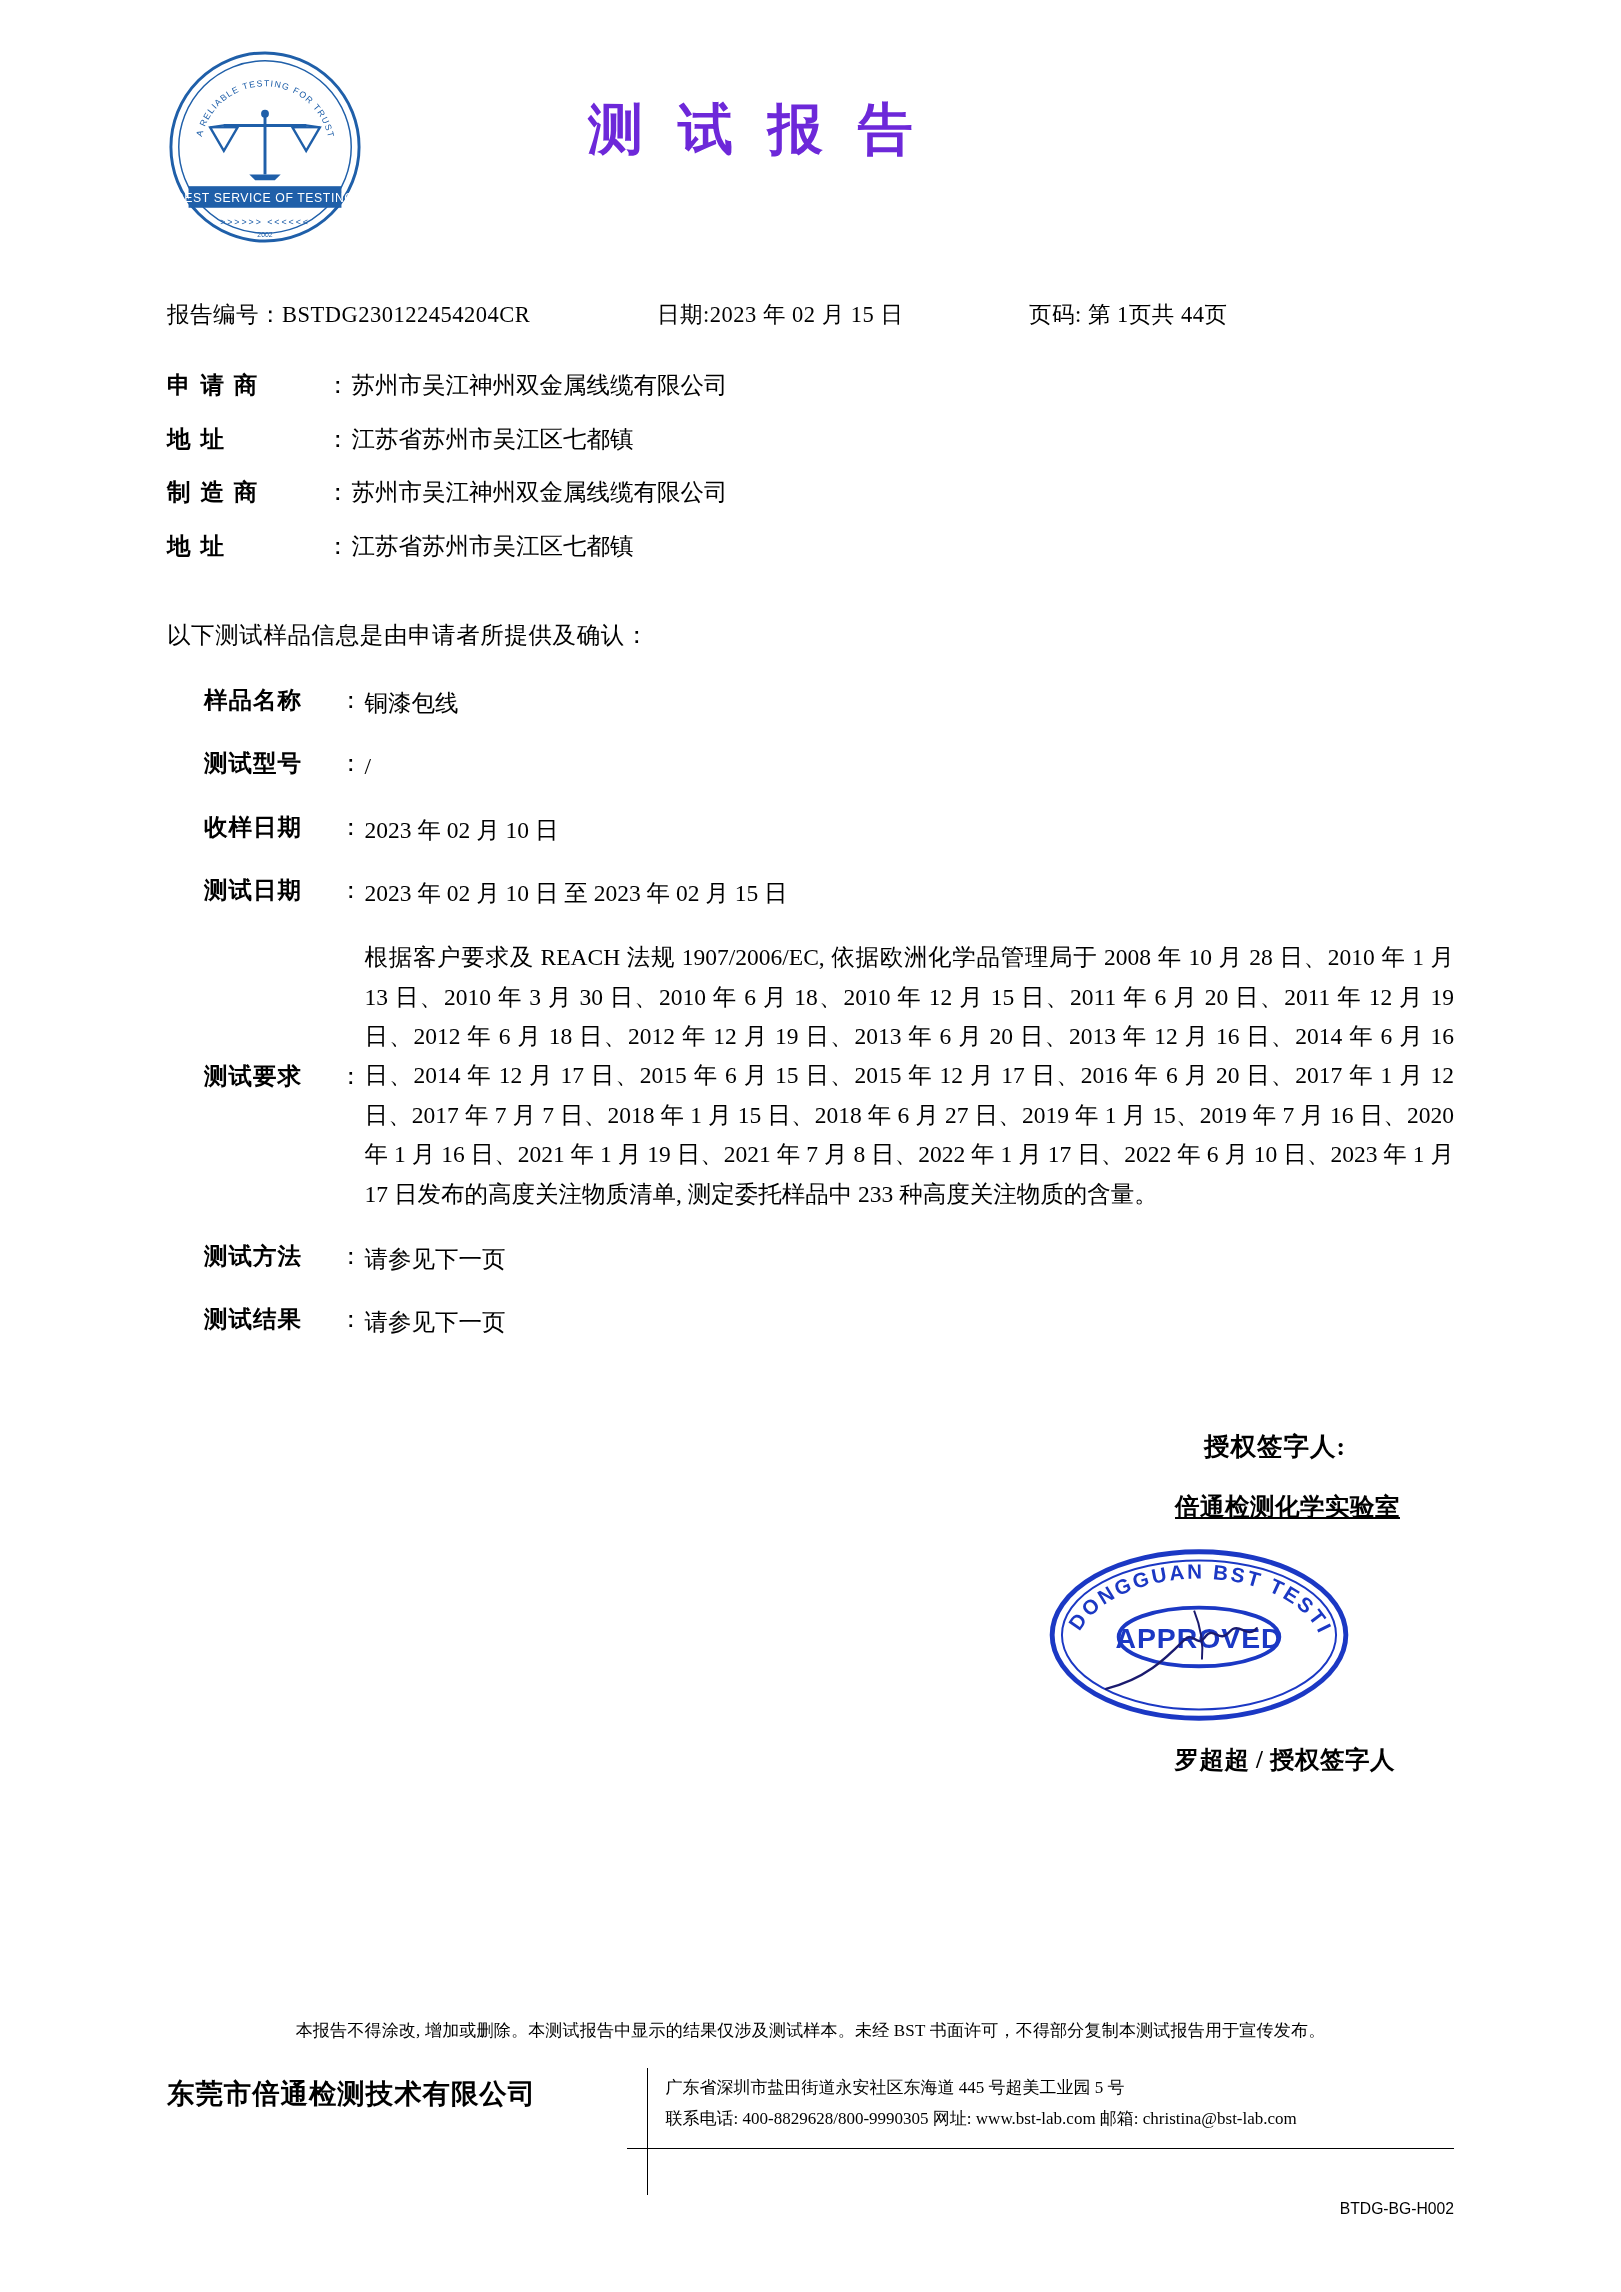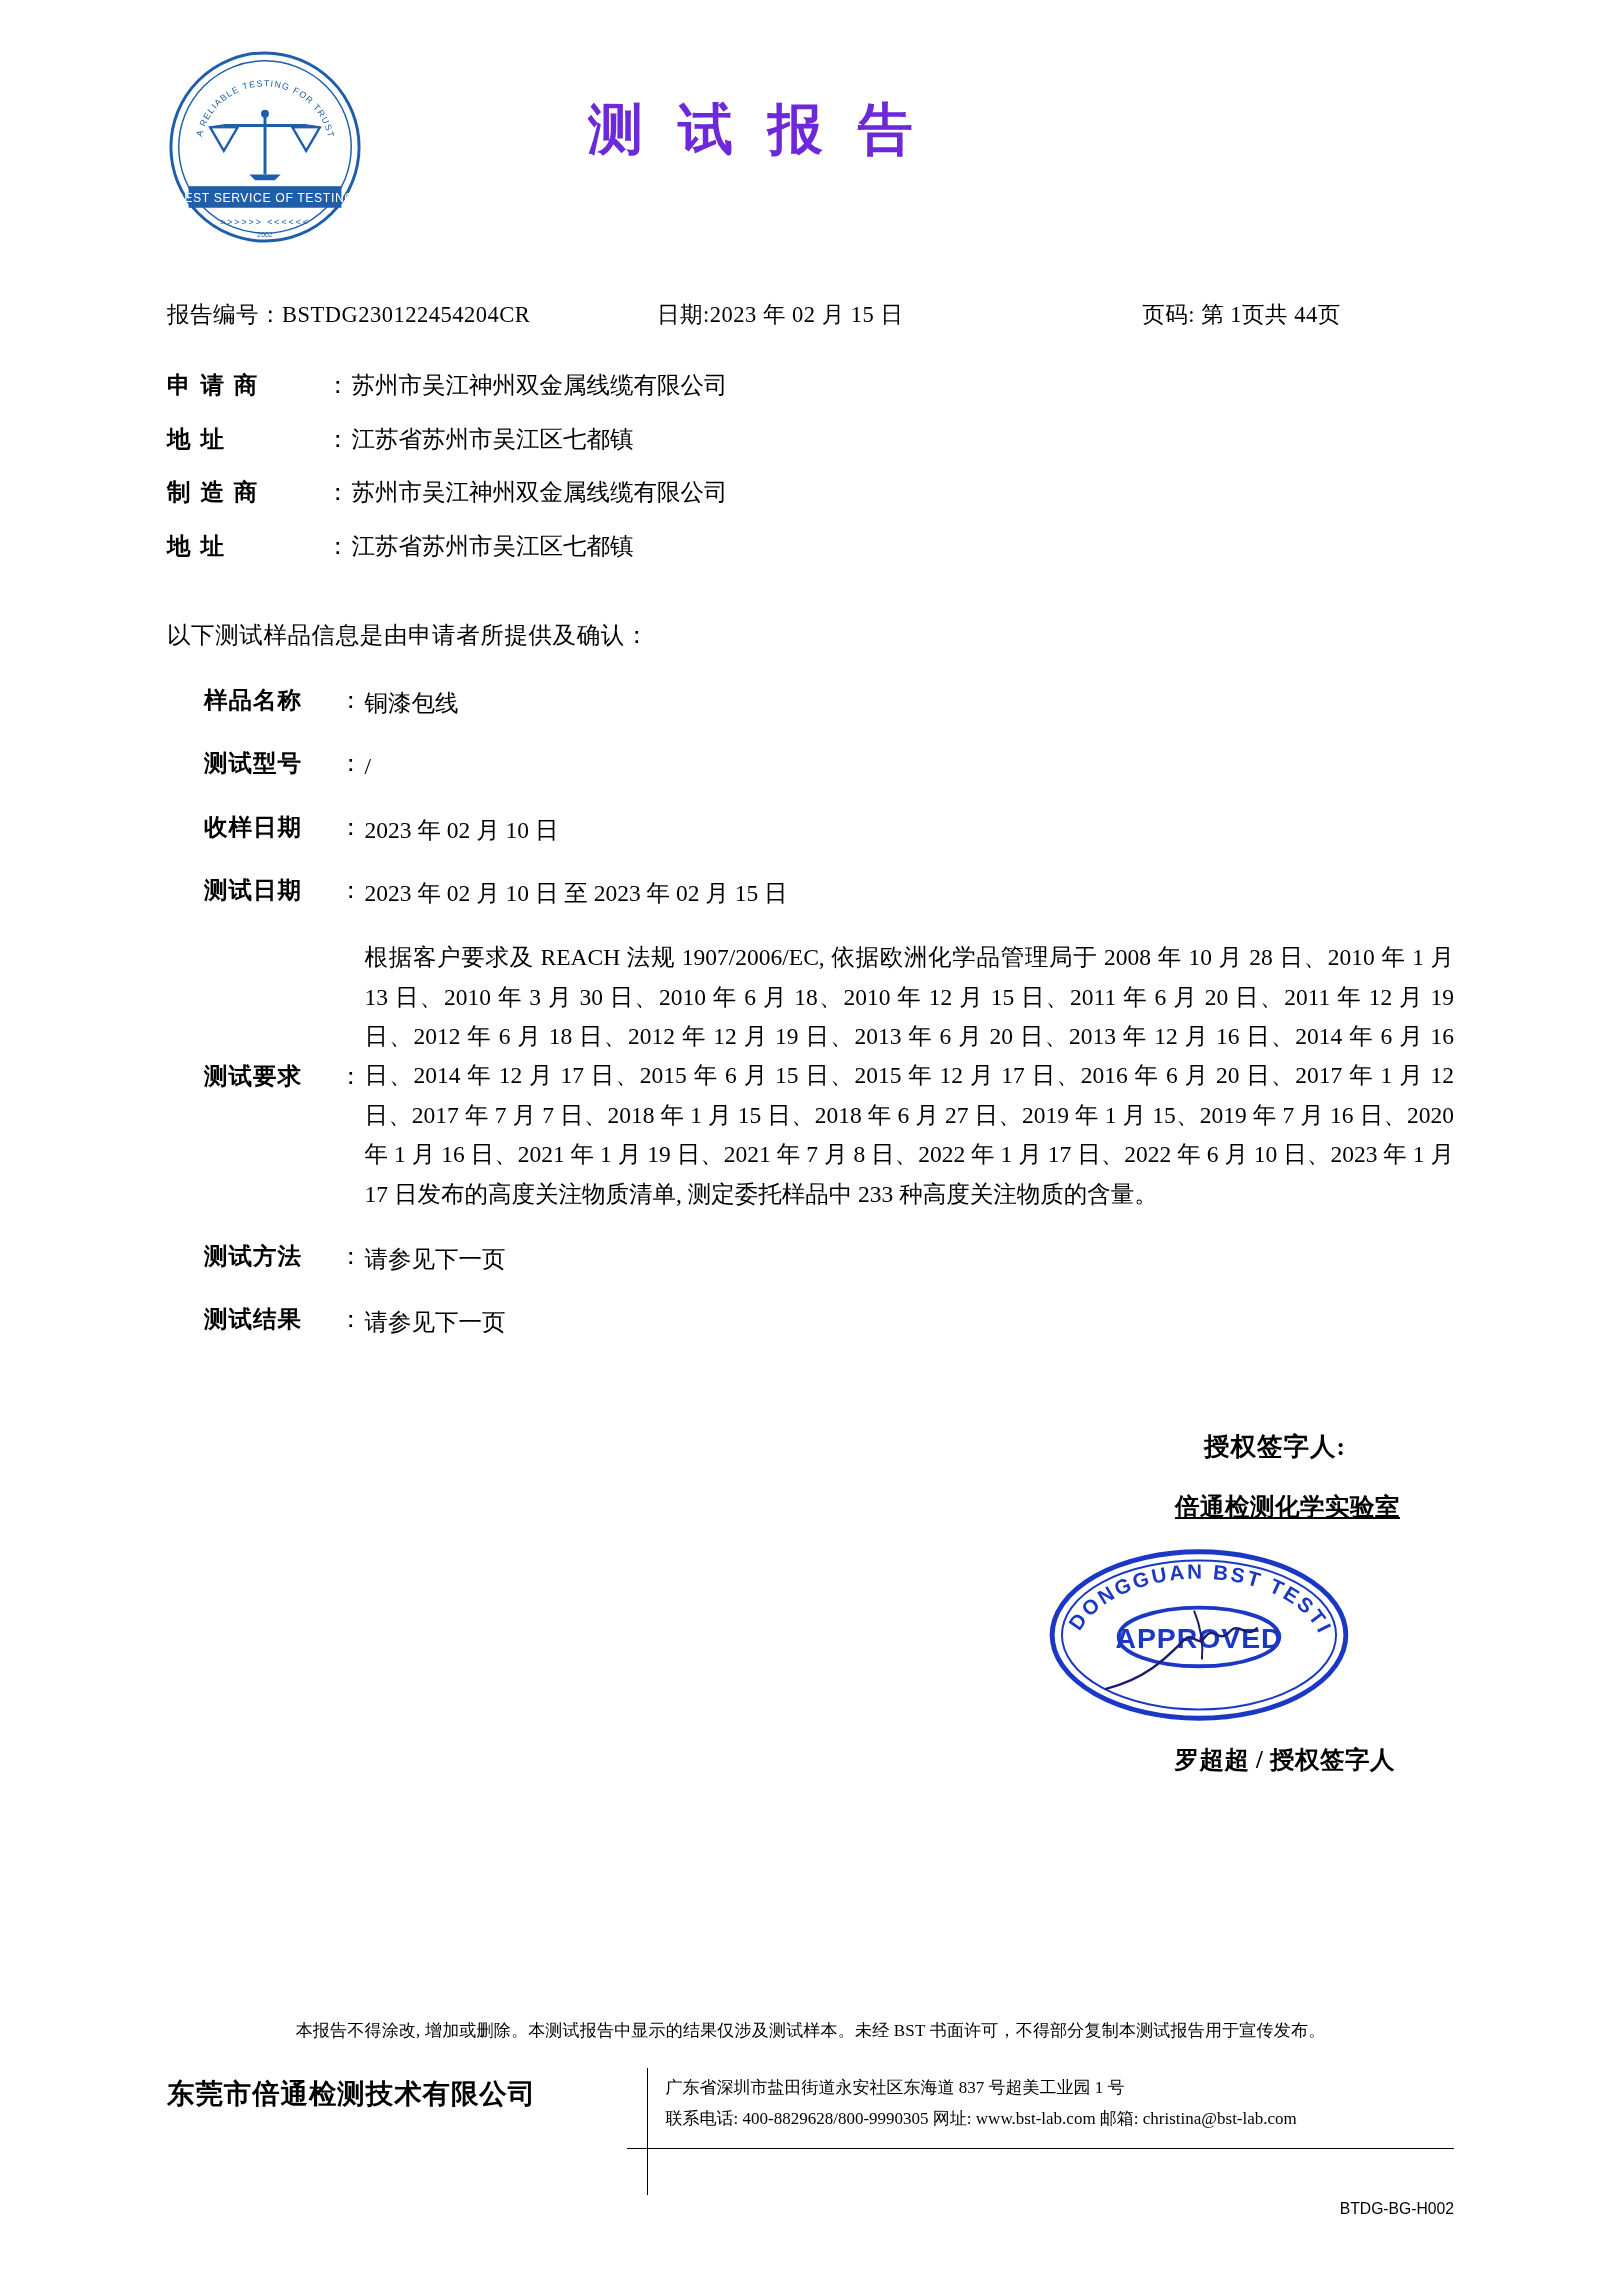--- a/index.html
+++ b/index.html
@@ -48,21 +48,21 @@
 
   
   .meta-row {
     margin-top: 74px;
     display: flex;
     font-size: 22.5px;
     letter-spacing: 0.5px;
   }
   .meta-report-no { width: 490px; }
   .meta-date { width: 372px; }
-  .meta-page { flex: 1; text-align: center; }
+  .meta-page { flex: 1; }
 
   
   .info-block {
     margin-top: 39px;
   }
   .info-line {
     display: flex;
     align-items: flex-start;
     margin-bottom: 21.6px;
     font-size: 23.5px;
@@ -342,21 +342,21 @@
     </div>
     <div class="sig-name">罗超超 / 授权签字人</div>
   </div>
 
   <div class="disclaimer">本报告不得涂改, 增加或删除。本测试报告中显示的结果仅涉及测试样本。未经 BST 书面许可，不得部分复制本测试报告用于宣传发布。</div>
 
   <div class="footer">
     <div class="footer-company">东莞市倍通检测技术有限公司</div>
     <div class="footer-vline"></div>
     <div class="footer-addr">
-      <div>广东省深圳市盐田街道永安社区东海道 837 号超美工业园 1 号</div>
+      <div>广东省深圳市盐田街道永安社区东海道 445 号超美工业园 5 号</div>
       <div>联系电话: 400-8829628/800-9990305 网址: www.bst-lab.com 邮箱: christina@bst-lab.com</div>
     </div>
   </div>
   <div class="footer-hline"></div>
   <div class="footer-code">BTDG-BG-H002</div>
 
 </div>
 
 
 </body></html>

